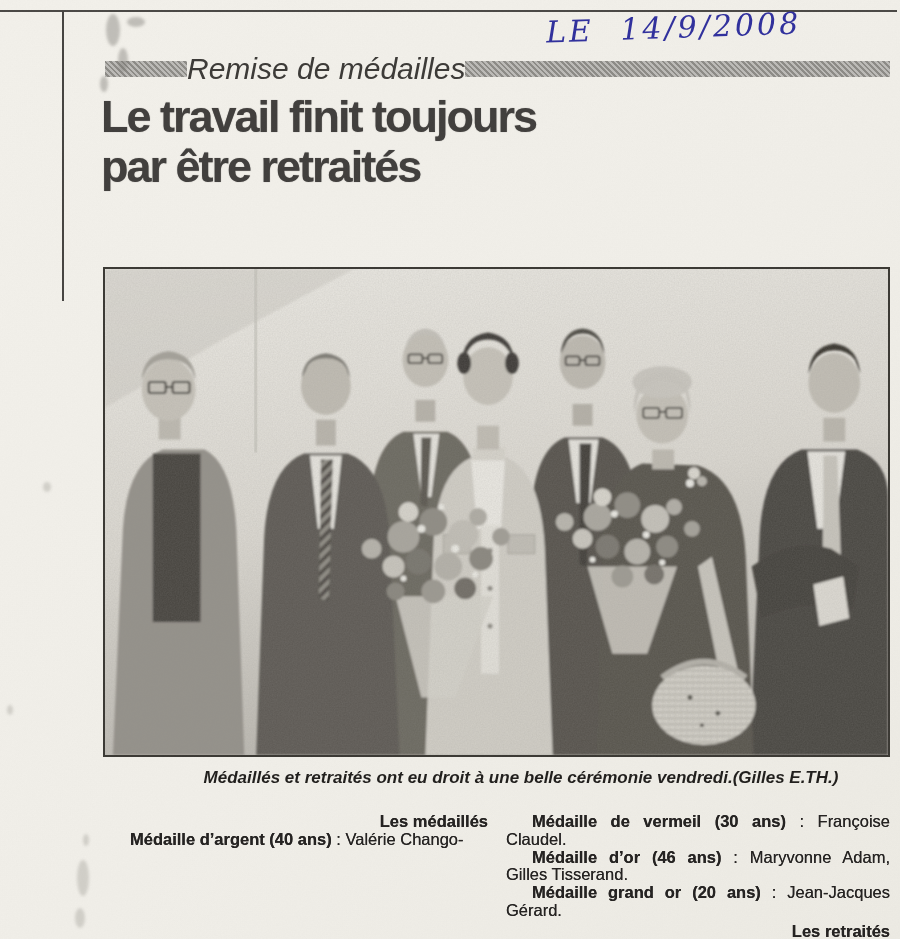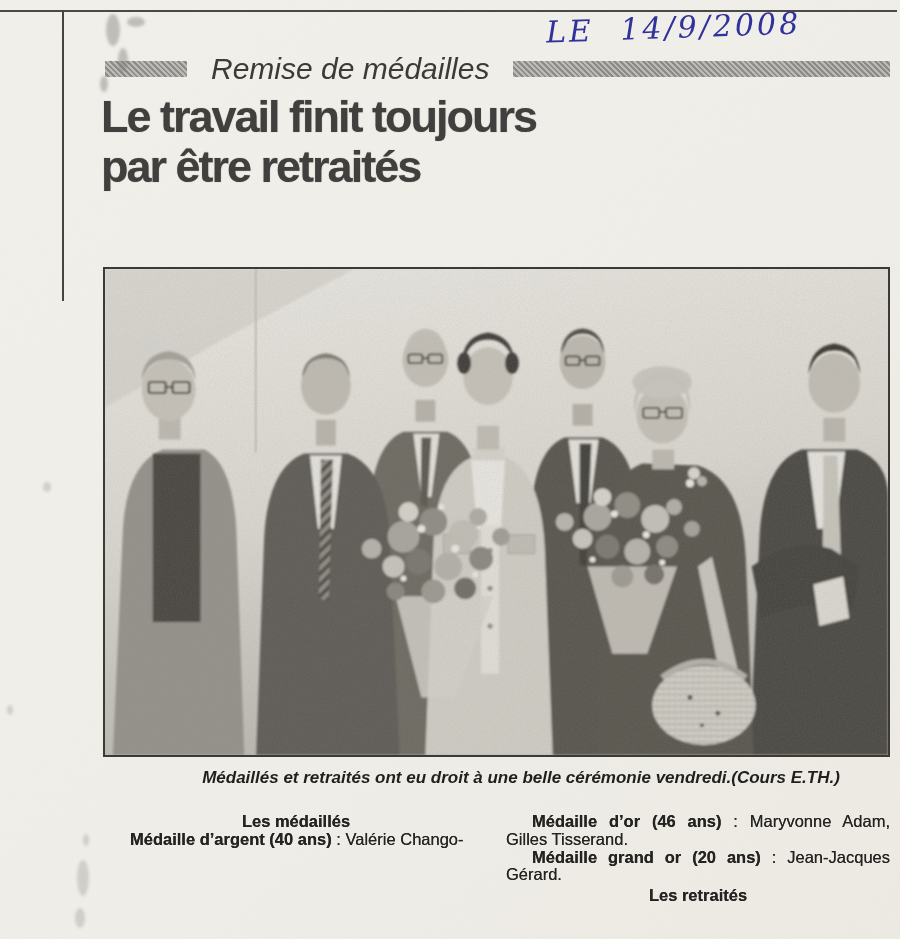--- a/index.html
+++ b/index.html
@@ -9,21 +9,21 @@
     font-family:"Liberation Sans",sans-serif;color:#262422;
   }
   .topline{position:absolute;left:0;top:10px;width:897px;height:2px;background:#4a4845;}
   .leftline{position:absolute;left:62px;top:11px;width:2px;height:290px;background:#454340;}
   .handwritten{
     position:absolute;left:546px;top:10px;
     font-family:"DejaVu Serif",serif;font-style:italic;
     font-size:30px;letter-spacing:3px;word-spacing:14px;
     color:#2f2f9d;transform:rotate(-2deg);white-space:nowrap;
   }
-  .kicker-row{position:absolute;left:105px;top:52px;width:785px;display:flex;align-items:center;gap:24px;}
+  .kicker-row{position:absolute;left:105px;top:52px;width:785px;display:flex;align-items:center;gap:0;}
   .bar{height:16px;background-color:#a3a19c;
     background-image:repeating-linear-gradient(45deg,rgba(255,255,255,.28) 0 2px,rgba(40,40,38,.18) 2px 4px);}
   .bar-left{width:82px;}
   .bar-right{flex:1;}
   .kicker{font-style:italic;font-size:30px;color:#3b3936;white-space:nowrap;}
   .headline{
     position:absolute;left:101px;top:92px;margin:0;width:760px;
     font-size:45px;line-height:1.12;letter-spacing:-2px;font-weight:bold;color:#403e3c;
     text-shadow:0 0 1px rgba(64,62,60,.55);
   }
@@ -37,21 +37,21 @@
     font-style:italic;font-weight:bold;font-size:17px;color:#1f1d1b;margin-left:24px;
   }
   .columns{
     position:absolute;left:104px;top:813px;width:786px;display:flex;gap:18px;
     font-size:16.5px;line-height:17.8px;text-align:justify;color:#232120;
     text-shadow:0 0 .3px rgba(35,33,32,.9);
   }
   .col{flex:1;min-width:0;}
   .columns p{margin:0;}
   .lead,.entry{text-indent:26px;}
-  .subhead{text-align:center;font-weight:bold;text-indent:0;margin-top:8px;margin-bottom:4px;}
+  .subhead{text-align:right;font-weight:bold;text-indent:0;margin-top:8px;margin-bottom:4px;}
   .col-right .subhead{margin-top:3px;}
   .page-noise{position:absolute;left:0;top:0;width:900px;height:939px;pointer-events:none;}
 </style>
 </head>
 <body>
 
 <div class="page">
 
   <div class="topline"></div>
   <div class="leftline"></div>
@@ -248,29 +248,30 @@
             <circle cx="600" cy="460" r="2" fill="#55524c"></circle>
         </g>
       </g>
 
       <rect width="787" height="490" filter="url(#grain)" opacity="0.24"></rect>
     </svg>
   </figure>
 
   <div class="caption-row">
     <span>Médaillés et retraités ont eu droit à une belle cérémonie vendredi.</span>
-    <span>(Cours E.TH.)</span>
+    <span>(Gilles E.TH.)</span>
   </div>
 
   <div class="columns">
     <div class="col col-left">
       <p class="subhead">Les médaillés</p>
       <p class="entry"><b>Médaille d’argent (40 ans)</b><span> : </span><span>Valérie Chango-</span></p>
     </div>
     <div class="col col-right">
+      <p class="entry"><b>Médaille de vermeil (30 ans)</b><span> : </span><span>Françoise Claudel.</span></p>
       <p class="entry"><b>Médaille d’or (46 ans)</b><span> : </span><span>Maryvonne Adam, Gilles Tisserand.</span></p>
       <p class="entry"><b>Médaille grand or (20 ans)</b><span> : </span><span>Jean-Jacques Gérard.</span></p>
       <p class="subhead">Les retraités</p>
     </div>
   </div>
 
   <svg class="page-noise" viewBox="0 0 900 939">
     <defs>
       <filter id="pgrain" x="0" y="0" width="100%" height="100%">
         <feTurbulence type="fractalNoise" baseFrequency="0.8" numOctaves="2" stitchTiles="stitch"></feTurbulence>

